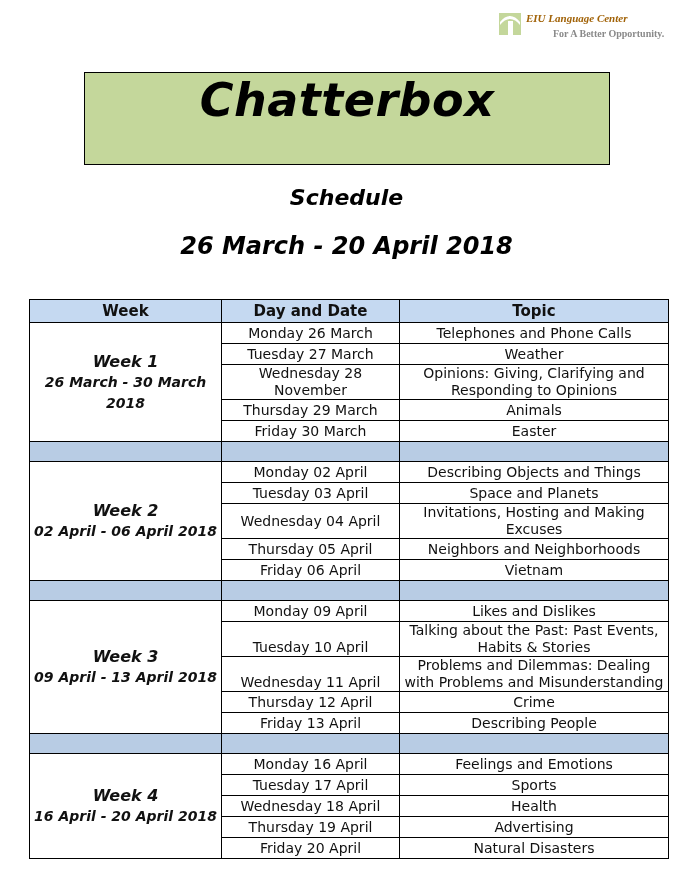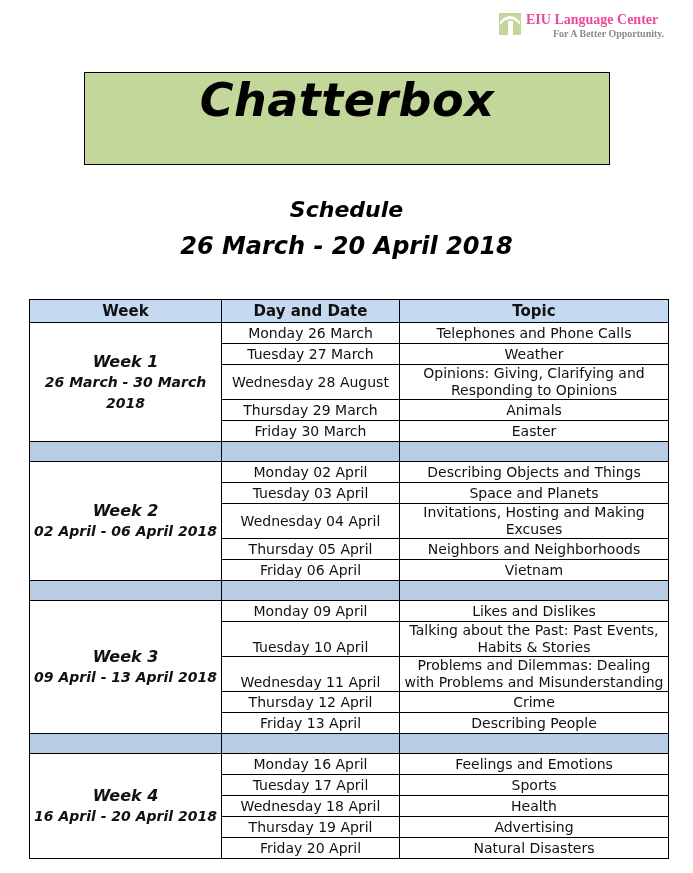--- a/index.html
+++ b/index.html
@@ -9,41 +9,41 @@
     }
     .logo {
       position: absolute; left: 499px; top: 12px; width: 170px; height: 30px;
     }
     .logo-mark {
       position: absolute; left: 0; top: 1px; width: 22px; height: 22px;
     }
     .logo-title {
       position: absolute; left: 27px; top: 0; white-space: nowrap;
       font-family: "Liberation Serif", serif; font-weight: bold;
-      font-size: 14px; color: #ec4899; letter-spacing: 0;
+      font-size: 11px; color: #a16207; letter-spacing: 0; font-style: italic;
     }
     .logo-sub {
       position: absolute; left: 54px; top: 16px; white-space: nowrap;
       font-family: "Liberation Serif", serif; font-weight: bold;
       font-size: 10px; color: #8a8a8a;
     }
     .title-box {
       position: absolute; left: 84px; top: 72px; width: 526px; height: 93px;
       background: #c4d79b; border: 1px solid #000; box-sizing: border-box;
       display: flex; justify-content: center;
     }
     .title-text {
       font-family: "DejaVu Sans", sans-serif; font-weight: bold; font-style: italic;
       font-size: 46px; letter-spacing: 0.5px;
     }
     .subtitle {
       position: absolute; left: 0; width: 693px; text-align: center;
       font-family: "DejaVu Sans", sans-serif; font-weight: bold; font-style: italic;
     }
-    .sub1 { top: 197px; font-size: 22px; }
+    .sub1 { top: 185px; font-size: 22px; }
     .sub2 { top: 232px; font-size: 24px; }
 
     table.schedule {
       position: absolute; left: 29px; top: 299px; width: 639px;
       border-collapse: collapse; table-layout: fixed;
       font-family: "DejaVu Sans", sans-serif;
       border-radius: 30px;
     }
     table.schedule td, table.schedule th {
       border: 1px solid #000; text-align: center; padding: 0 4px;
@@ -102,21 +102,21 @@
         <span class="week-range">26 March - 30 March 2018</span>
       </td>
       <td>Monday 26 March</td>
       <td>Telephones and Phone Calls</td>
     </tr>
     <tr class="row-1">
       <td>Tuesday 27 March</td>
       <td>Weather</td>
     </tr>
     <tr class="row-2">
-      <td>Wednesday 28 August</td>
+      <td>Wednesday 28 November</td>
       <td>Opinions:  Giving, Clarifying and Responding to Opinions</td>
     </tr>
     <tr class="row-1">
       <td>Thursday 29 March</td>
       <td>Animals</td>
     </tr>
     <tr class="row-1">
       <td>Friday 30 March</td>
       <td>Easter</td>
     </tr>

